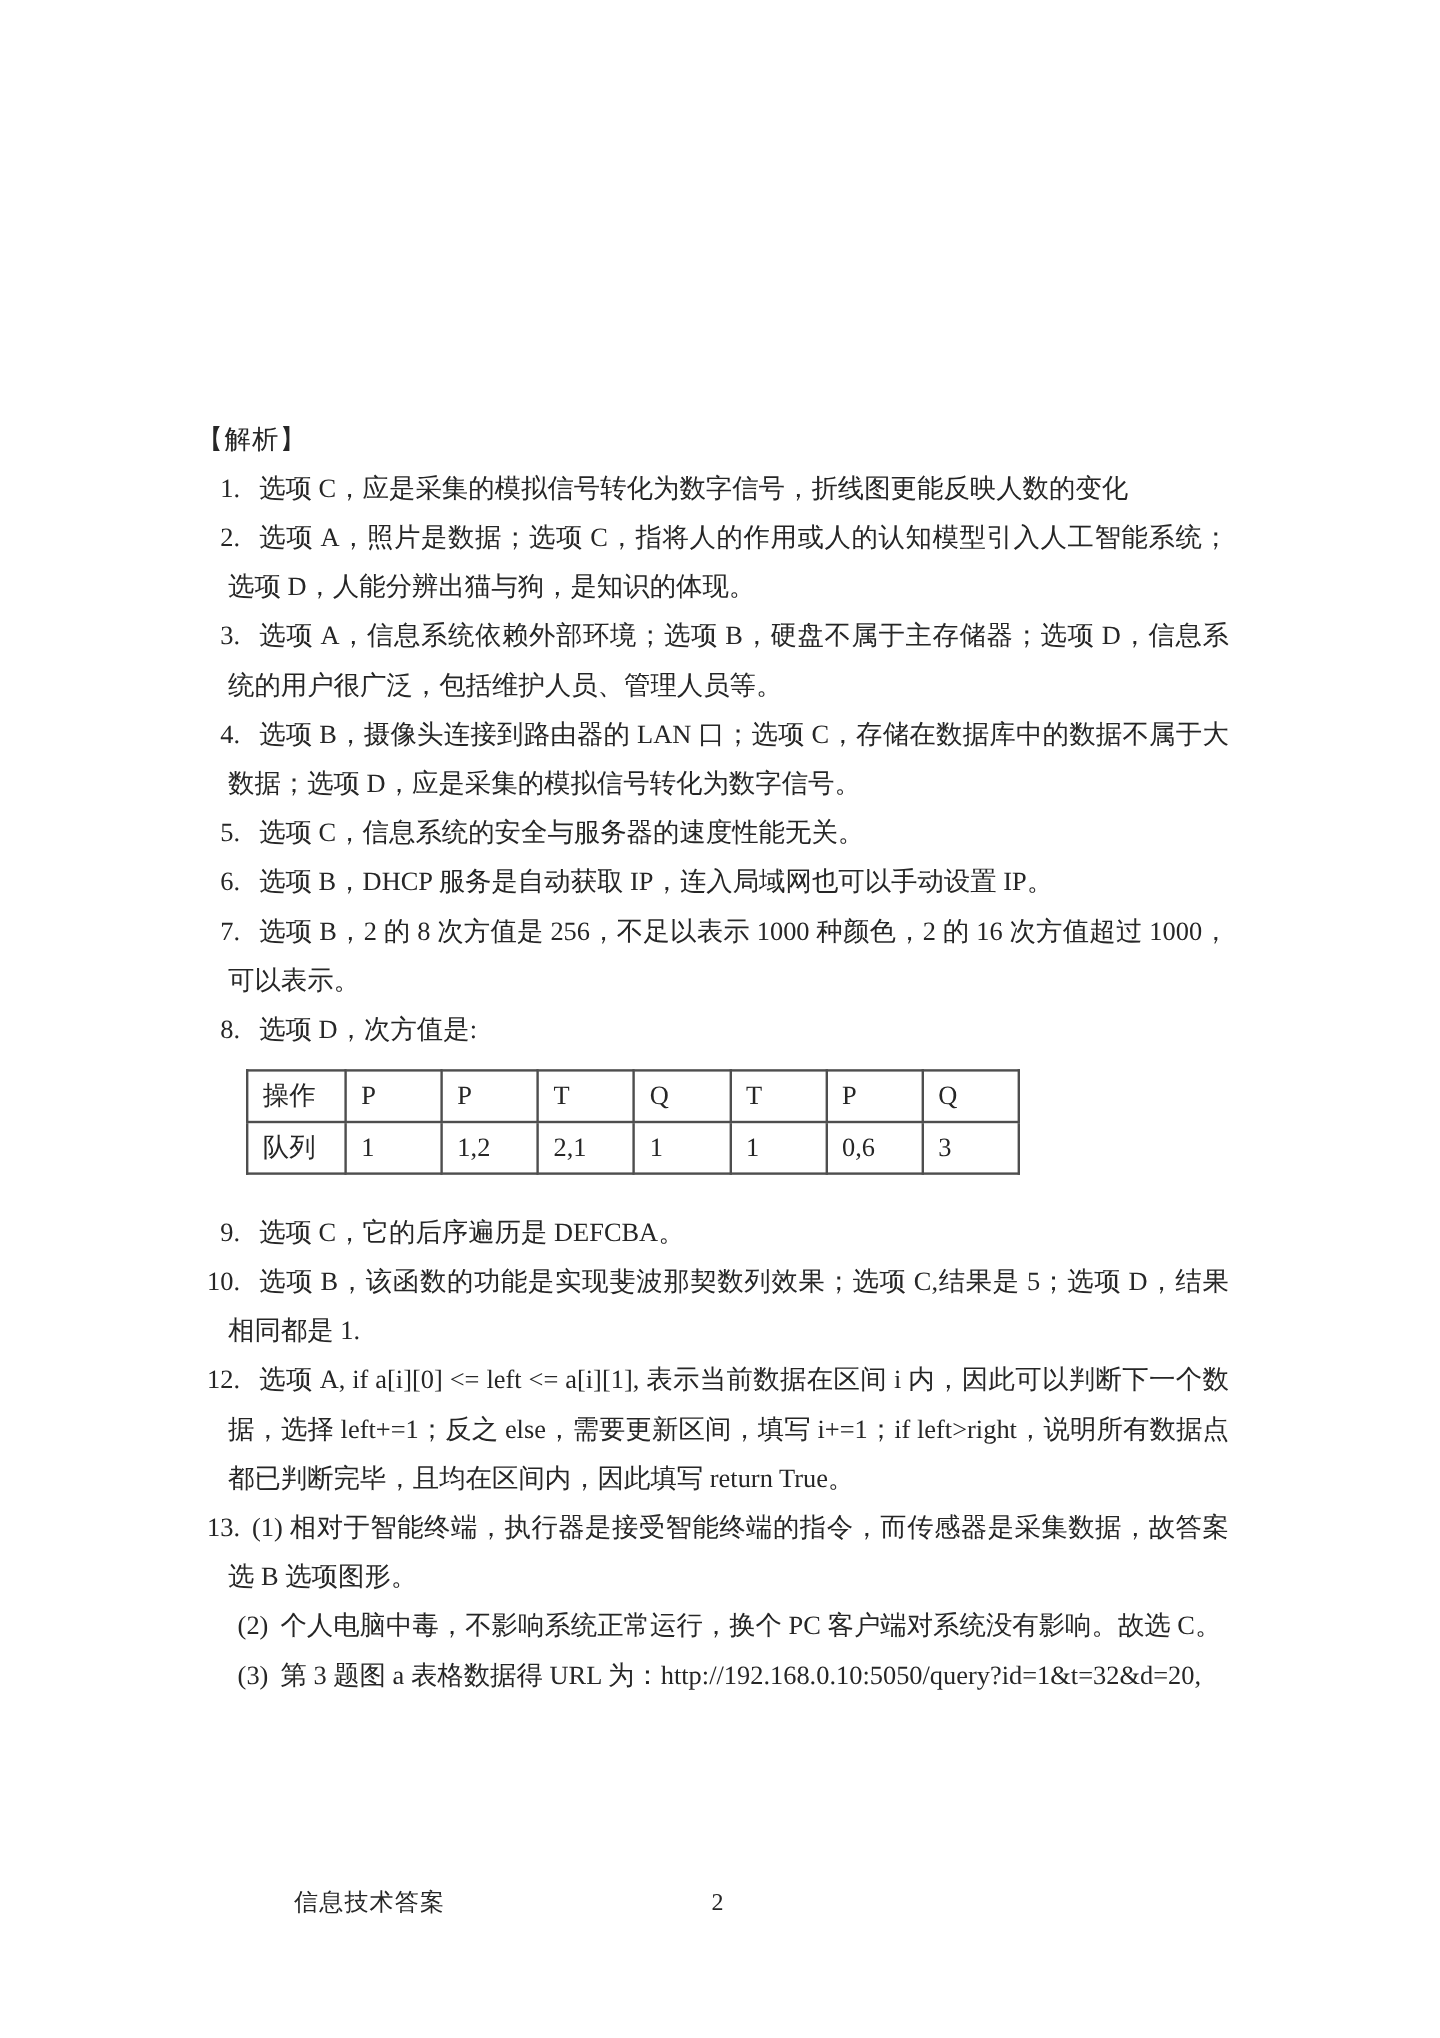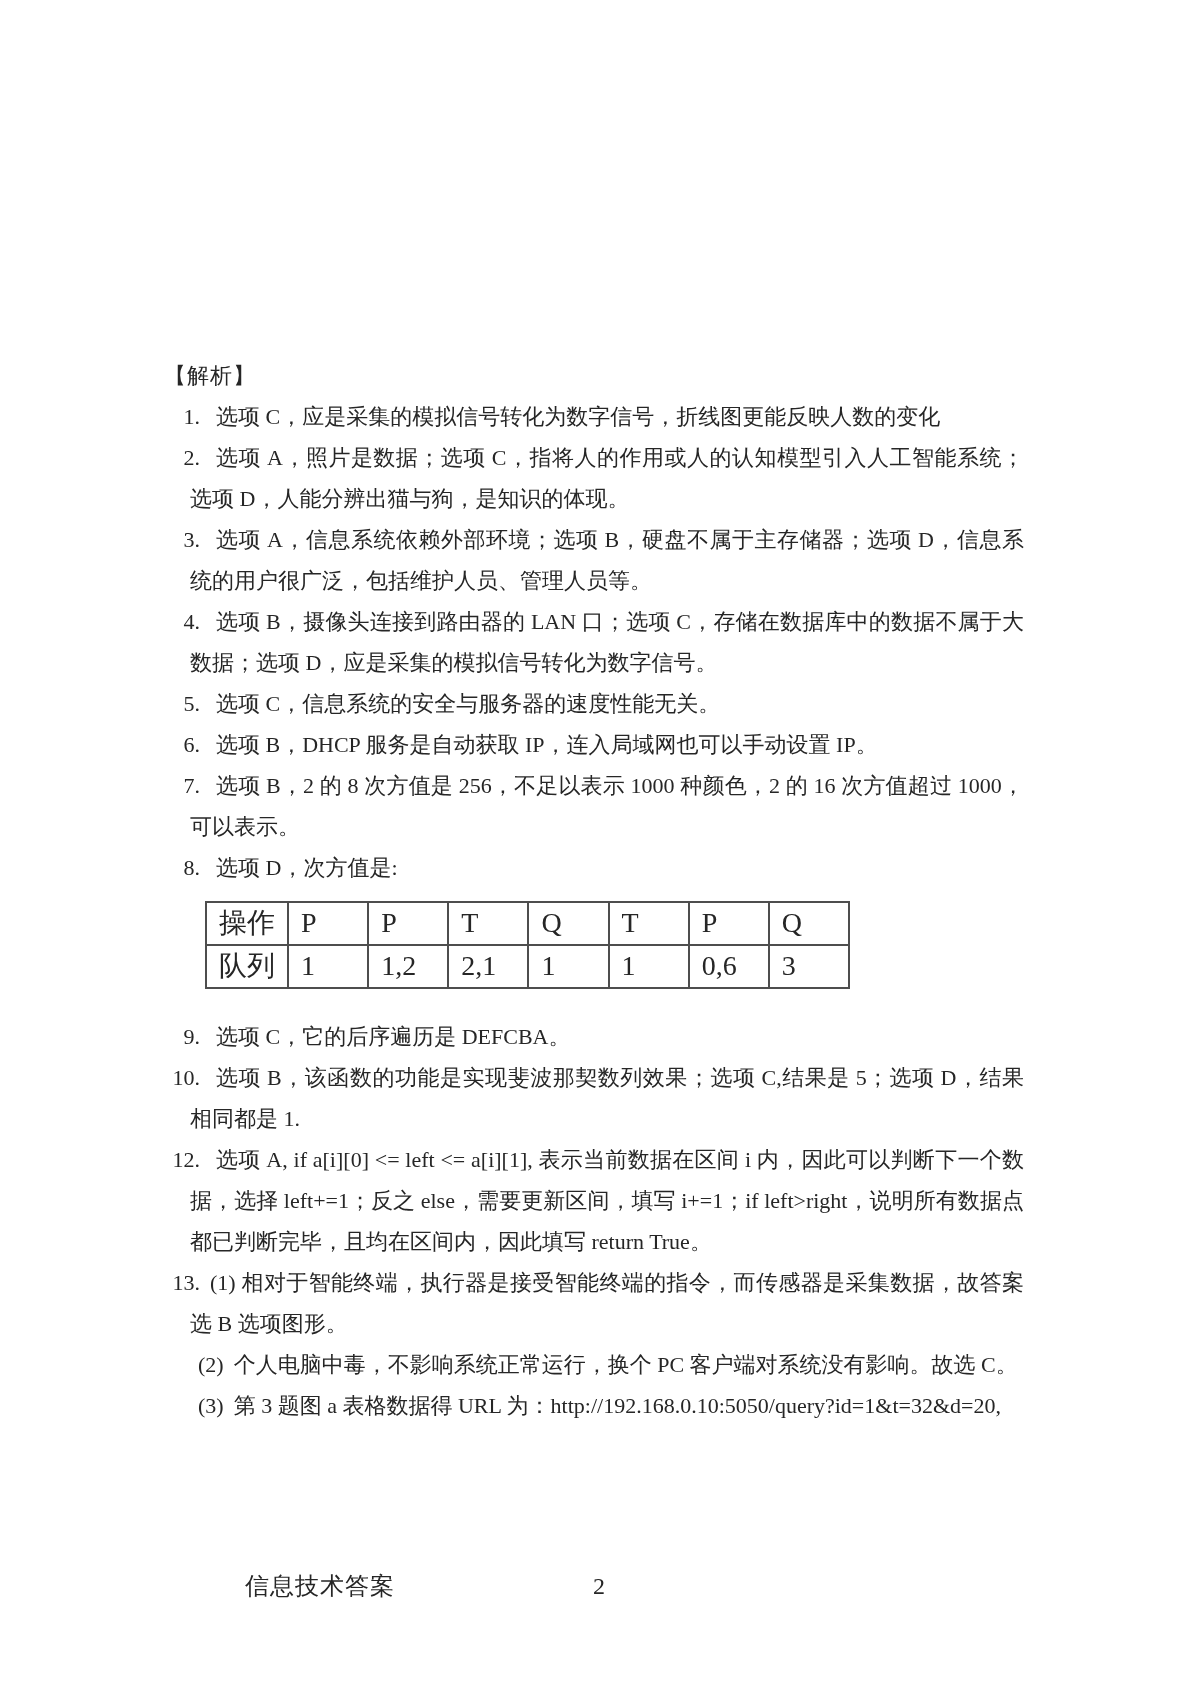--- a/index.html
+++ b/index.html
@@ -13,21 +13,21 @@
     color: #262626;
   }
   .page {
     position: absolute;
     inset: 0;
     background: #ffffff;
   }
   .content {
     position: absolute;
     left: 190px;
-    top: 355px;
+    top: 345px;
     width: 834px;
     font-size: 22px;
     line-height: 41px;
   }
   .heading {
     margin-left: -26px;
     letter-spacing: 1px;
   }
   .item {
     position: relative;
@@ -45,38 +45,38 @@
   .sub {
     text-indent: 8px;
     white-space: nowrap;
   }
   .sub .label { margin-right: 10px; }
   .sim-table {
     border-collapse: collapse;
     table-layout: fixed;
     width: 645px;
     margin: 13px 0 27px 15px;
-    font-size: 28px;
+    font-size: 22px;
   }
   .sim-table td {
     border: 2px solid #4e4e4e;
     height: 43px;
     padding: 0 4px 0 12px;
     line-height: 1.1;
     vertical-align: middle;
     text-align: left;
     overflow: hidden;
   }
   .footer {
     position: absolute;
     left: 0;
     top: 1570px;
     width: 1200px;
     height: 30px;
-    font-size: 24px;
+    font-size: 20px;
     line-height: 24px;
   }
   .footer .doc-title { position: absolute; left: 245px; top: 4px; letter-spacing: 1px; }
   .footer .page-num  { position: absolute; left: 593px; top: 4px; }
 </style>
 </head>
 <body>
 
 <div class="page">
   <div class="content">

